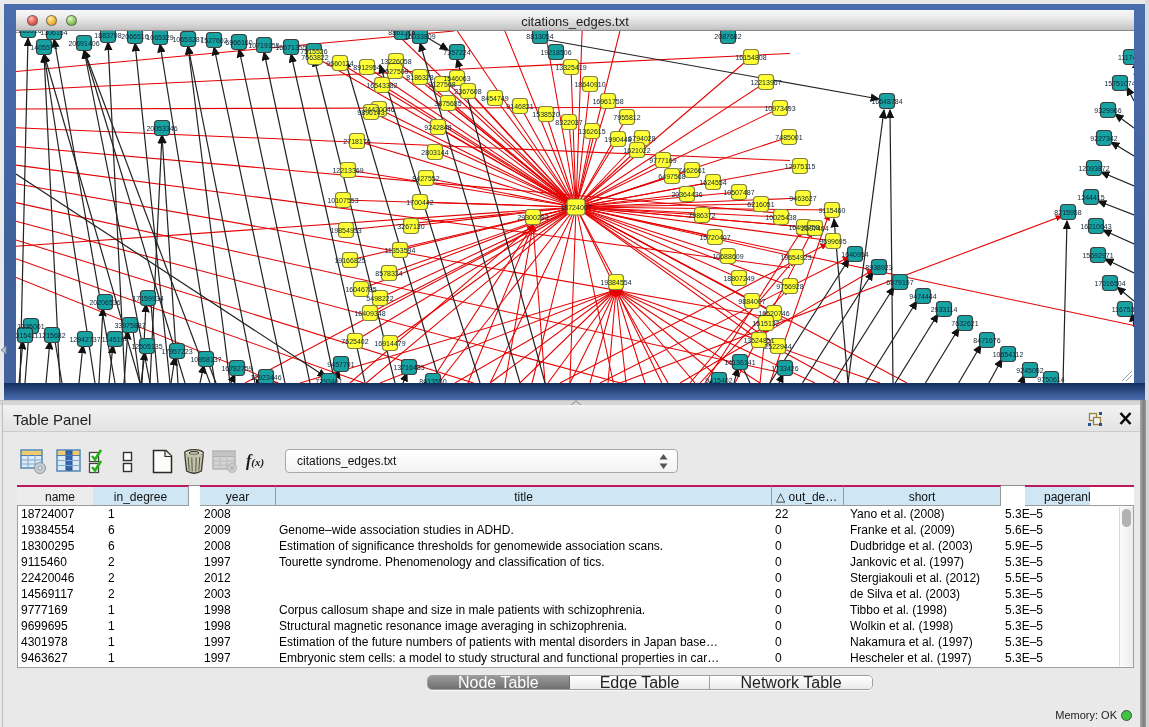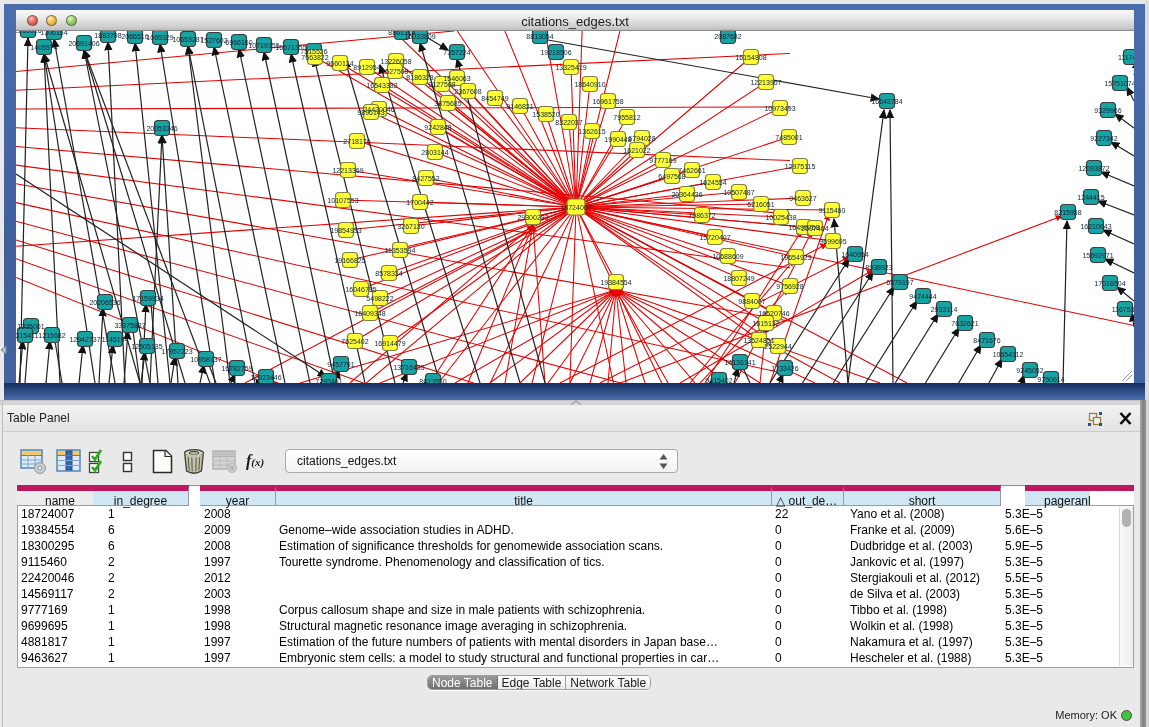--- a/index.html
+++ b/index.html
@@ -8,35 +8,35 @@
 #frame .botband{position:absolute;left:0;bottom:0;width:100%;height:17px;
 background:linear-gradient(#142f5f,#4a6dad);}
 #titlebar{position:absolute;left:16px;top:10px;width:1118px;height:21px;
 background:linear-gradient(#f7f7f7,#ededed 35%,#cdcdcd 85%,#bfbfbf);
 border-bottom:1px solid #8a8a8a;}
 #titlebar .tl{position:absolute;top:4.5px;width:11px;height:11px;border-radius:50%;border:1px solid rgba(90,90,90,.75)}
 #title{position:absolute;width:100%;text-align:center;top:3.5px;font-size:13px;color:#1c1c1c}
 #canvas{position:absolute;left:16px;top:31px;width:1118px;height:352px;background:#fff;overflow:hidden}
 #divider{position:absolute;left:0px;top:400px;width:1149px;height:5px;background:#d6d6d6;border-top:1px solid #c2c2c2}
 #tphead{position:absolute;left:3px;top:405px;width:1143px;height:27px;background:linear-gradient(#f2f2f2,#e3e3e3);border-bottom:1px solid #cccccc}
-#tphead .t{position:absolute;left:4px;top:6px;font-size:12px;color:#222}
+#tphead .t{position:absolute;left:10px;top:6px;font-size:15px;color:#222}
 #toolbar{position:absolute;left:3px;top:433px;width:1143px;height:52px;background:#e9e9e9}
 #combo{position:absolute;left:285px;top:449px;width:393px;height:24px;background:linear-gradient(#ffffff,#f2f2f2);border:1px solid #a9a9a9;border-radius:4px;
 font-size:12px;color:#111;line-height:22px;padding-left:11px}
 #table{position:absolute;left:17px;top:485px;width:1117px;height:183px;background:#fff;border:1px solid #9f9f9f;border-top:1px solid #8f8f8f}
-.hc{position:absolute;top:485px;height:21px;border-right:1px solid #9a9a9a;border-top:6px solid #be185d;border-bottom:1px solid #9a9a9a;
+.hc{position:absolute;top:485px;height:21px;border-right:1px solid #9a9a9a;border-top:2px solid #be185d;border-bottom:1px solid #9a9a9a;
 background:#cfe7f5;font-size:12px;color:#111;text-align:center;line-height:20px}
 .row{position:absolute;left:17px;width:1100px;height:16px;font-size:12px;color:#000}
 .row span{position:absolute;top:1px;white-space:nowrap}
 .c0{left:4px}.c1{left:91px}.c2{left:187px}.c3{left:262px}.c4{left:758px}.c5{left:833px}.c6{left:988px}
 #sb{position:absolute;left:1119px;top:507px;width:14px;height:159px;background:linear-gradient(90deg,#fafafa,#ededed);border-left:1px solid #d8d8d8}
 #sb .thumb{position:absolute;left:2px;top:2px;width:9px;height:18px;border-radius:5px;background:#b2b2b2}
 #tabs{position:absolute;left:427px;top:675px;height:15px;border:1px solid #9e9e9e;border-radius:5px;overflow:hidden;display:flex;
 box-shadow:0 1px 0 rgba(255,255,255,.7)}
-#tabs div{font-size:12px;line-height:14px;padding:0 4px;color:#222;background:linear-gradient(#ffffff,#ebebeb);border-right:1px solid #9e9e9e}
+#tabs div{font-size:16px;line-height:14px;padding:0 30px;color:#222;background:linear-gradient(#ffffff,#ebebeb);border-right:1px solid #9e9e9e}
 #tabs div.sel{background:linear-gradient(#9a9a9a,#6f6f6f);color:#fff;border-right:1px solid #6f6f6f}
 #tabs div:last-child{border-right:none}
 #mem{position:absolute;right:32px;top:709px;font-size:11px;color:#222}
 #memdot{position:absolute;left:1121px;top:710px;width:11px;height:11px;border-radius:50%;background:#3ec43e;border:1px solid #4a4a4a}
 #rightedge{position:absolute;left:1140px;top:400px;width:6px;height:327px;background:linear-gradient(90deg,#a8a8a8,#7e7e7e 60%,#999)}
 #rightedge2{position:absolute;left:1146px;top:400px;width:3px;height:327px;background:#d4d4d4}
 #rightedge3{position:absolute;left:1145px;top:0;width:4px;height:400px;background:#dcdcdc}
 #leftedge{position:absolute;left:2px;top:402px;width:1px;height:325px;background:#bdbdbd}
 .icon{position:absolute;top:448px}
 </style></head><body>
@@ -694,35 +694,35 @@
 <div class="row" style="top:618px">
 <span class="c0">9699695</span>
     <span class="c1">1</span>
     <span class="c2">1998</span>
     <span class="c3">Structural magnetic resonance image averaging in schizophrenia.</span>
     <span class="c4">0</span>
     <span class="c5">Wolkin et al. (1998)</span>
     <span class="c6">5.3E–5</span>
   </div>
 <div class="row" style="top:634px">
-<span class="c0">4881817</span>
+<span class="c0">4301978</span>
     <span class="c1">1</span>
     <span class="c2">1997</span>
     <span class="c3">Estimation of the future numbers of patients with mental disorders in Japan base…</span>
     <span class="c4">0</span>
     <span class="c5">Nakamura et al. (1997)</span>
     <span class="c6">5.3E–5</span>
   </div>
 <div class="row" style="top:650px">
 <span class="c0">9463627</span>
     <span class="c1">1</span>
     <span class="c2">1997</span>
     <span class="c3">Embryonic stem cells: a model to study structural and functional properties in car…</span>
     <span class="c4">0</span>
-    <span class="c5">Hescheler et al. (1988)</span>
+    <span class="c5">Hescheler et al. (1997)</span>
     <span class="c6">5.3E–5</span>
   </div>
 <div id="sb">
     <div class="thumb"></div>
   </div>
 <div id="tabs">
     <div class="sel">Node Table</div>
     <div>Edge Table</div>
     <div>Network Table</div>
   </div>

